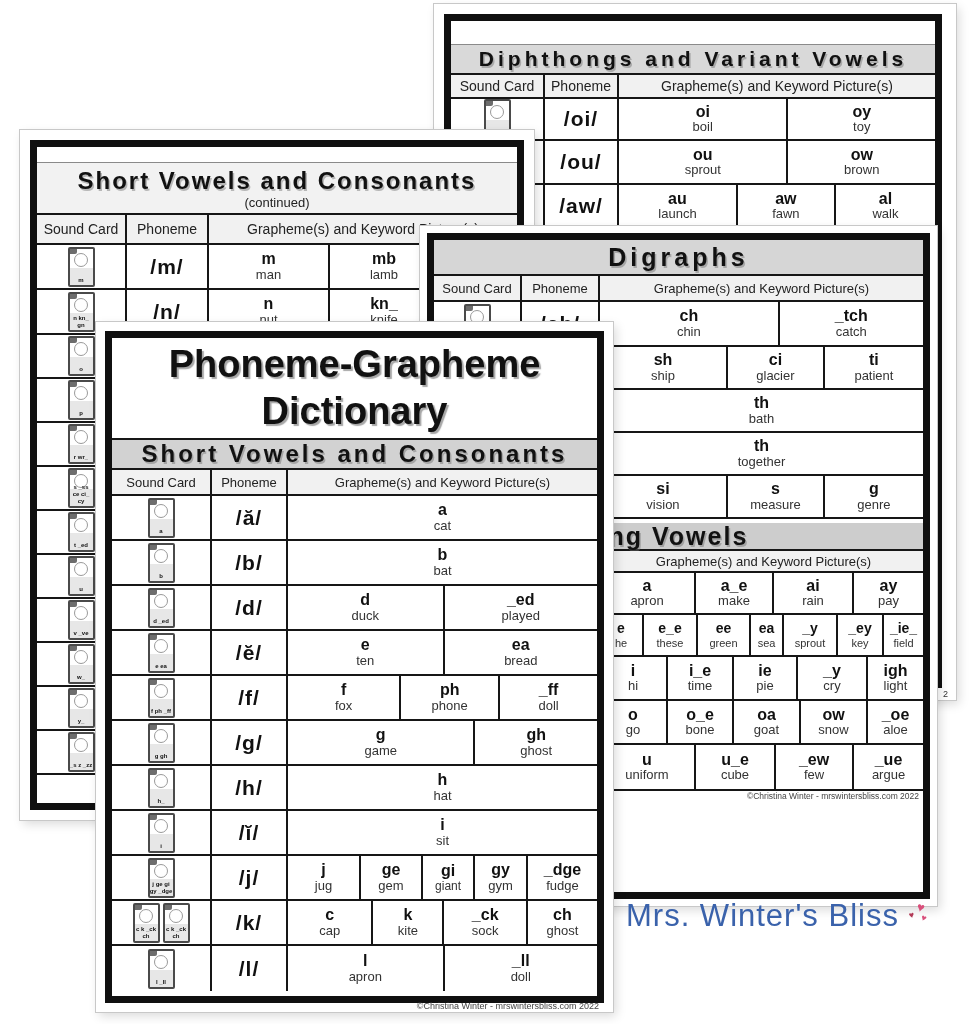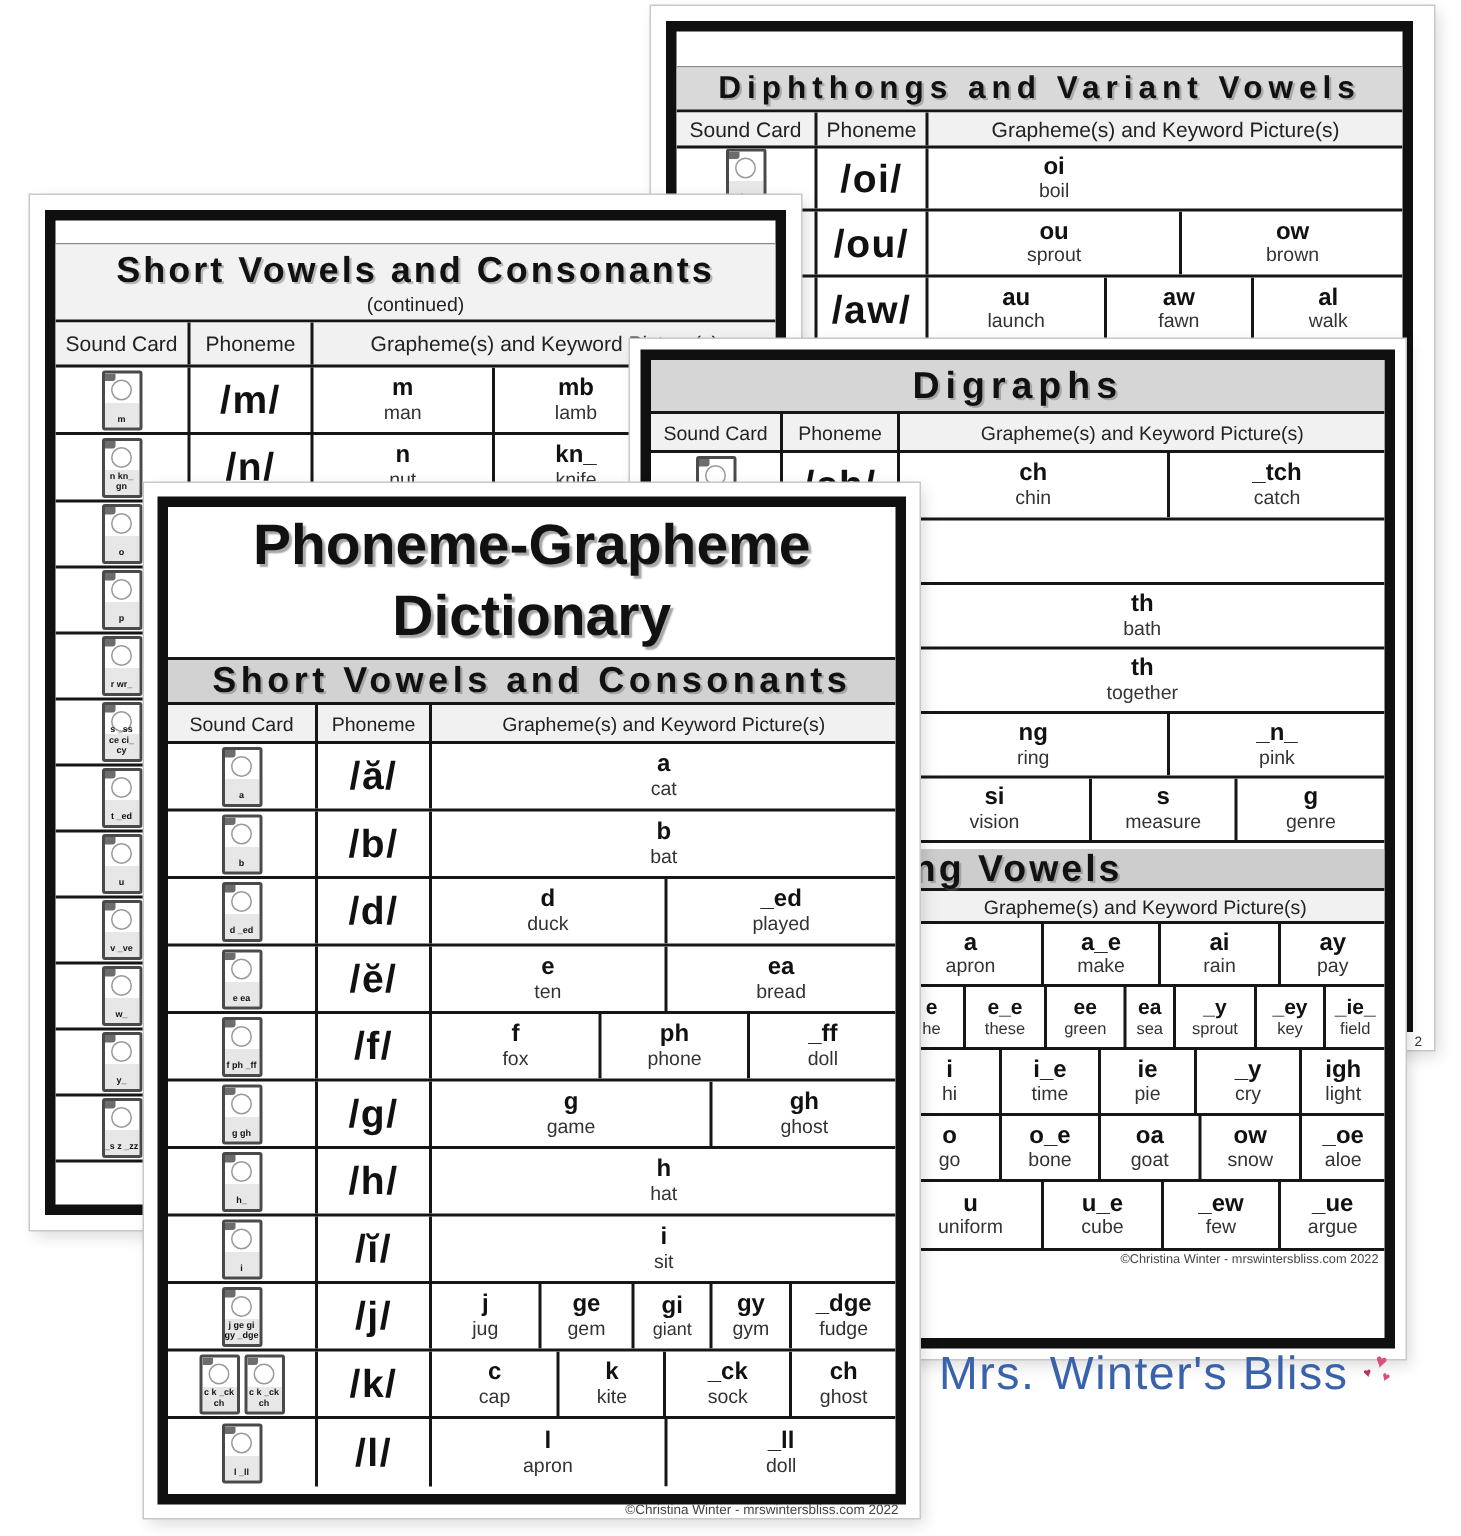--- a/index.html
+++ b/index.html
@@ -14,21 +14,21 @@
         font-weight:bold; border-bottom:2px solid #161616; flex:0 0 auto;
         text-shadow:1.5px 1.5px 0 rgba(110,110,110,.45); }
   .bd .sub { font-weight:normal; font-size:13px; letter-spacing:0; text-shadow:none; color:#222; }
 
   .hd { display:flex; background:#f1f1f1; border-bottom:2px solid #161616; flex:0 0 auto;
         font-size:14px; color:#222; }
   .hd > div { display:flex; align-items:center; justify-content:center; overflow:hidden; white-space:nowrap; }
 
   .rw { display:flex; border-bottom:2px solid #161616; flex:0 0 auto; }
   .cc { display:flex; align-items:center; justify-content:center; gap:3px; overflow:hidden; }
-  .pc { display:flex; align-items:center; justify-content:center; font-weight:bold; font-size:26px;
+  .pc { display:flex; align-items:center; justify-content:center; font-weight:bold; font-size:21px;
         letter-spacing:1px; border-left:2px solid #161616; border-right:2px solid #161616; overflow:hidden; }
   .gc { flex:1; display:flex; overflow:hidden; }
   .en { display:flex; flex-direction:column; align-items:center; justify-content:center; overflow:hidden; }
   .en + .en { border-left:2px solid #161616; }
   .fillcell { border-right:2px solid #161616; flex:0 0 auto; }
   .g { font-weight:bold; font-size:16px; line-height:1.12; }
   .w { font-size:13px; color:#333; line-height:1.15; }
 
   .sc { position:relative; width:27px; height:40px; border:2px solid #4a4a4a; border-radius:2px;
         background:linear-gradient(#fff 54%, #e7e7e7 54%); display:flex; flex-direction:column;
@@ -70,20 +70,24 @@
         <div class="cc" style="flex:0 0 92px">
           <span class="sc">
               <span class="lbl">oi oy</span>
             </span>
         </div>
         <div class="pc" style="flex:0 0 76px">/oi/</div>
         <div class="gc">
           <div class="en" style="flex:0 0 53%">
               <div class="g">oi</div>
               <div class="w">boil</div>
+            </div>
+          <div class="en" style="flex:1">
+              <div class="g">oy</div>
+              <div class="w">toy</div>
             </div>
         </div>
       </div>
       <div class="rw" style="height:44px">
         <div class="cc" style="flex:0 0 92px"></div>
         <div class="pc" style="flex:0 0 76px">/ou/</div>
         <div class="gc">
           <div class="en" style="flex:0 0 53%">
               <div class="g">ou</div>
               <div class="w">sprout</div>
@@ -312,54 +316,54 @@
             </div>
           <div class="en" style="flex:1">
               <div class="g">_tch</div>
               <div class="w">catch</div>
             </div>
         </div>
       </div>
       <div class="rw" style="height:43px">
         <div class="cc" style="flex:0 0 86px"></div>
           <div class="pc" style="flex:0 0 80px"></div>
+        <div class="gc">
+          <div class="en" style="flex:0 0 39%">
+              <div class="g">sh</div>
+              <div class="w">ship</div>
+            </div>
+          <div class="en" style="flex:0 0 30%">
+              <div class="g">ci</div>
+              <div class="w">glacier</div>
+            </div>
+          <div class="en" style="flex:1">
+              <div class="g">ti</div>
+              <div class="w">patient</div>
+            </div>
+        </div>
       </div>
       <div class="rw" style="height:43px">
         <div class="cc" style="flex:0 0 86px"></div>
           <div class="pc" style="flex:0 0 80px"></div>
         <div class="gc">
             <div class="en" style="flex:1">
               <div class="g">th</div>
               <div class="w">bath</div>
             </div>
           </div>
       </div>
       <div class="rw" style="height:43px">
         <div class="cc" style="flex:0 0 86px"></div>
           <div class="pc" style="flex:0 0 80px"></div>
         <div class="gc">
             <div class="en" style="flex:1">
               <div class="g">th</div>
               <div class="w">together</div>
             </div>
           </div>
-      </div>
-      <div class="rw" style="height:43px">
-        <div class="cc" style="flex:0 0 86px"></div>
-          <div class="pc" style="flex:0 0 80px"></div>
-        <div class="gc">
-          <div class="en" style="flex:0 0 55%">
-              <div class="g">ng</div>
-              <div class="w">ring</div>
-            </div>
-          <div class="en" style="flex:1">
-              <div class="g">_n_</div>
-              <div class="w">pink</div>
-            </div>
-        </div>
       </div>
       <div class="rw" style="height:43px">
         <div class="cc" style="flex:0 0 86px"></div>
           <div class="pc" style="flex:0 0 80px"></div>
         <div class="gc">
           <div class="en" style="flex:0 0 39%">
               <div class="g">si</div>
               <div class="w">vision</div>
             </div>
           <div class="en" style="flex:0 0 30%">

